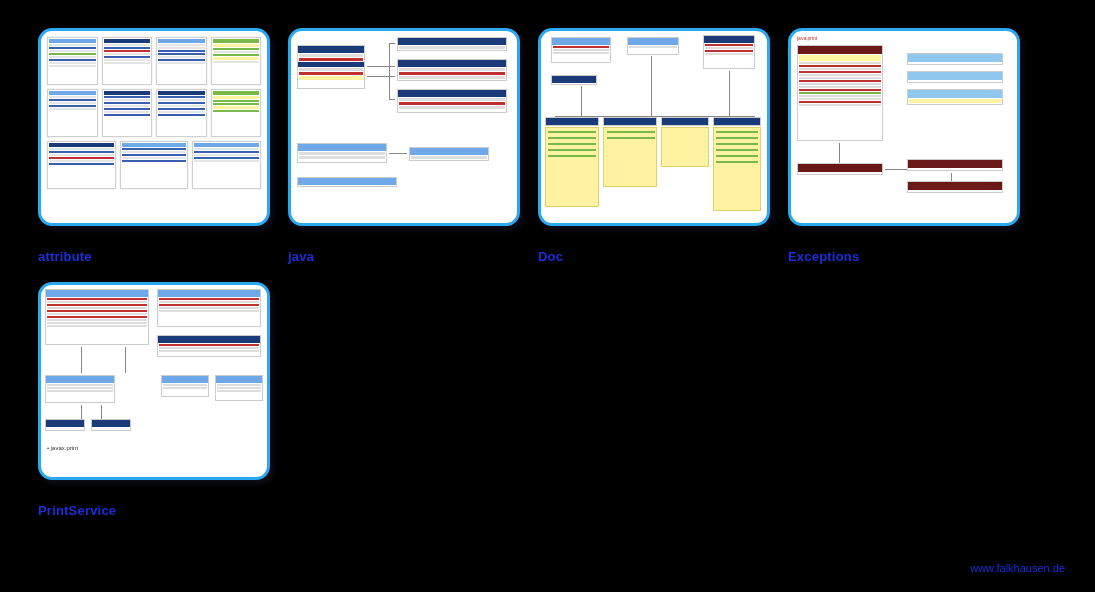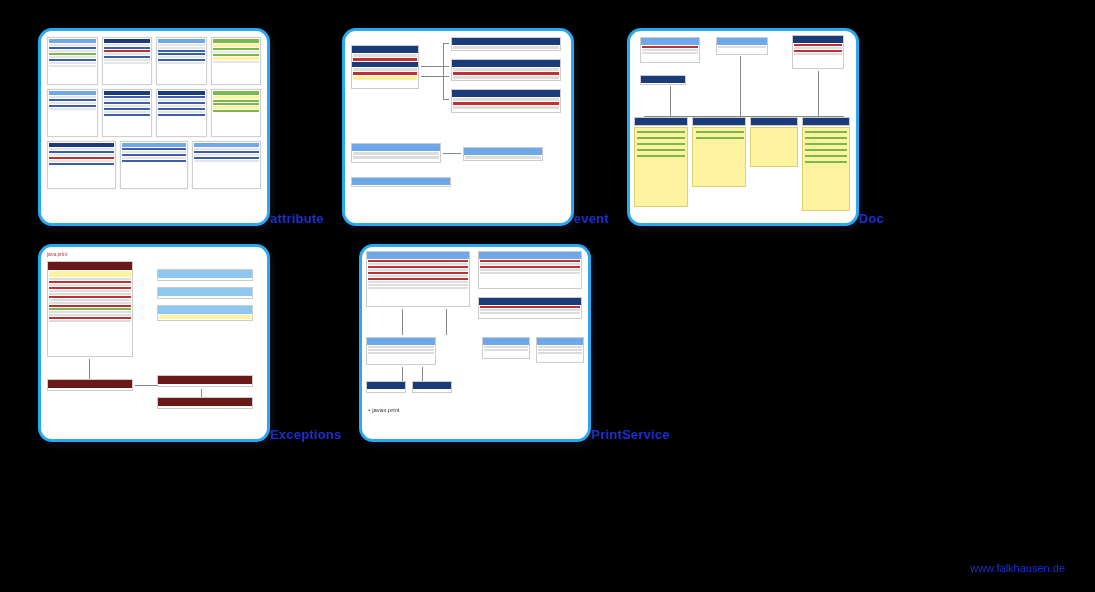--- a/index.html
+++ b/index.html
@@ -12,22 +12,23 @@
     overflow: hidden;
   }
   .container {
     display: flex;
     flex-wrap: wrap;
     gap: 18px;
     padding: 28px 38px 10px 38px;
   }
   .thumb-wrap {
     display: flex;
-    flex-direction: row;
-    align-items: flex-end;
+    flex-direction: column;
+    align-items: flex-start;
+    gap: 17px;
   }
   .thumb {
     width: 232px;
     height: 198px;
     background: #fff;
     border: 3px solid #2aa8f0;
     border-radius: 14px;
     box-shadow: 3px 4px 6px rgba(40,40,80,0.35);
     position: relative;
     overflow: hidden;
@@ -279,21 +280,21 @@
       <div class="box" style="left:118px; top:116px; width:80px; height:14px;">
           <div class="hdr" style="background:#6fa8e8;"></div>
           <div class="ln" style="background:#ddd;"></div>
         </div>
       <div class="line" style="left:98px; top:122px; width:18px; height:1px;"></div>
 
       <div class="box" style="left:6px; top:146px; width:100px; height:10px;">
           <div class="hdr" style="background:#6fa8e8;"></div>
         </div>
     </div>
-    <div class="thumb-label">event</div>
+    <div class="thumb-label">java</div>
   </div>
 
   <div class="thumb-wrap">
     <div class="thumb t3">
       <div class="box" style="left:10px; top:6px; width:60px; height:26px;">
           <div class="hdr" style="background:#6fa8e8;"></div>
           <div style="height:2px;margin:1px;background:#c03030;"></div>
           <div style="height:2px;margin:1px;background:#ddd;"></div>
           <div style="height:2px;margin:1px;background:#ddd;"></div>
         </div>

